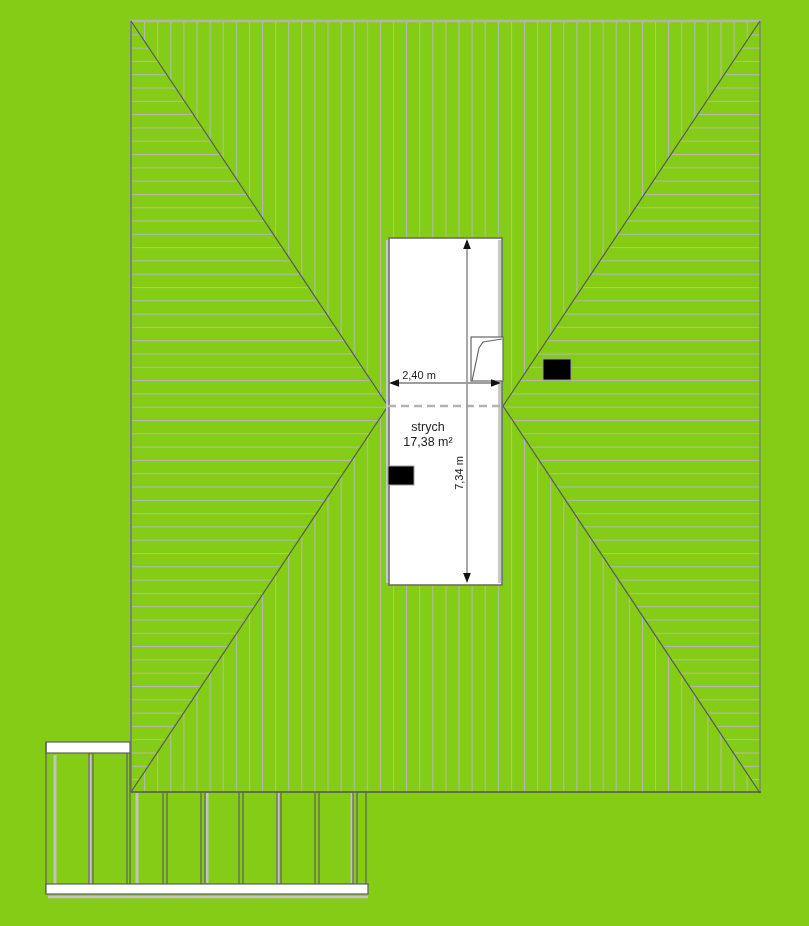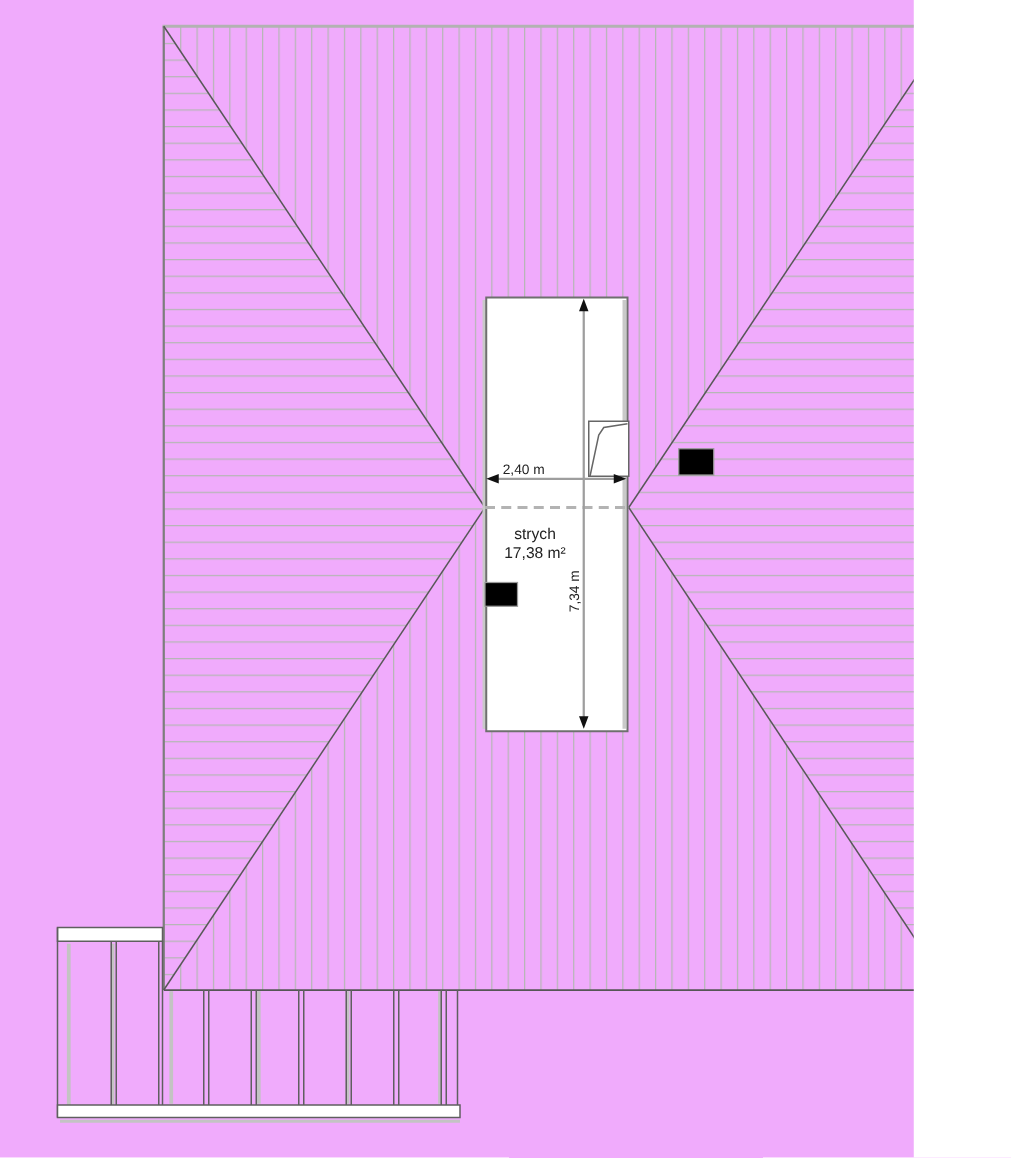--- a/index.html
+++ b/index.html
@@ -1,20 +1,20 @@
 <!DOCTYPE html>
 <html><head>
 <meta charset="utf-8">
 <style>
   html, body { margin: 0; padding: 0; background: #ffffff; }
   .canvas {
     position: relative;
-    width: 731px;
+    width: 809px;
     height: 926px;
-    background: #f0abfc;
+    background: #84cc16;
     overflow: hidden;
     font-family: "Liberation Sans", sans-serif;
   }
   svg { display: block; }
   svg text {
     font-family: "Liberation Sans", sans-serif;
     fill: #222222;
   }
   .room-label { font-size: 12.5px; }
   .dim-label  { font-size: 11px; }

